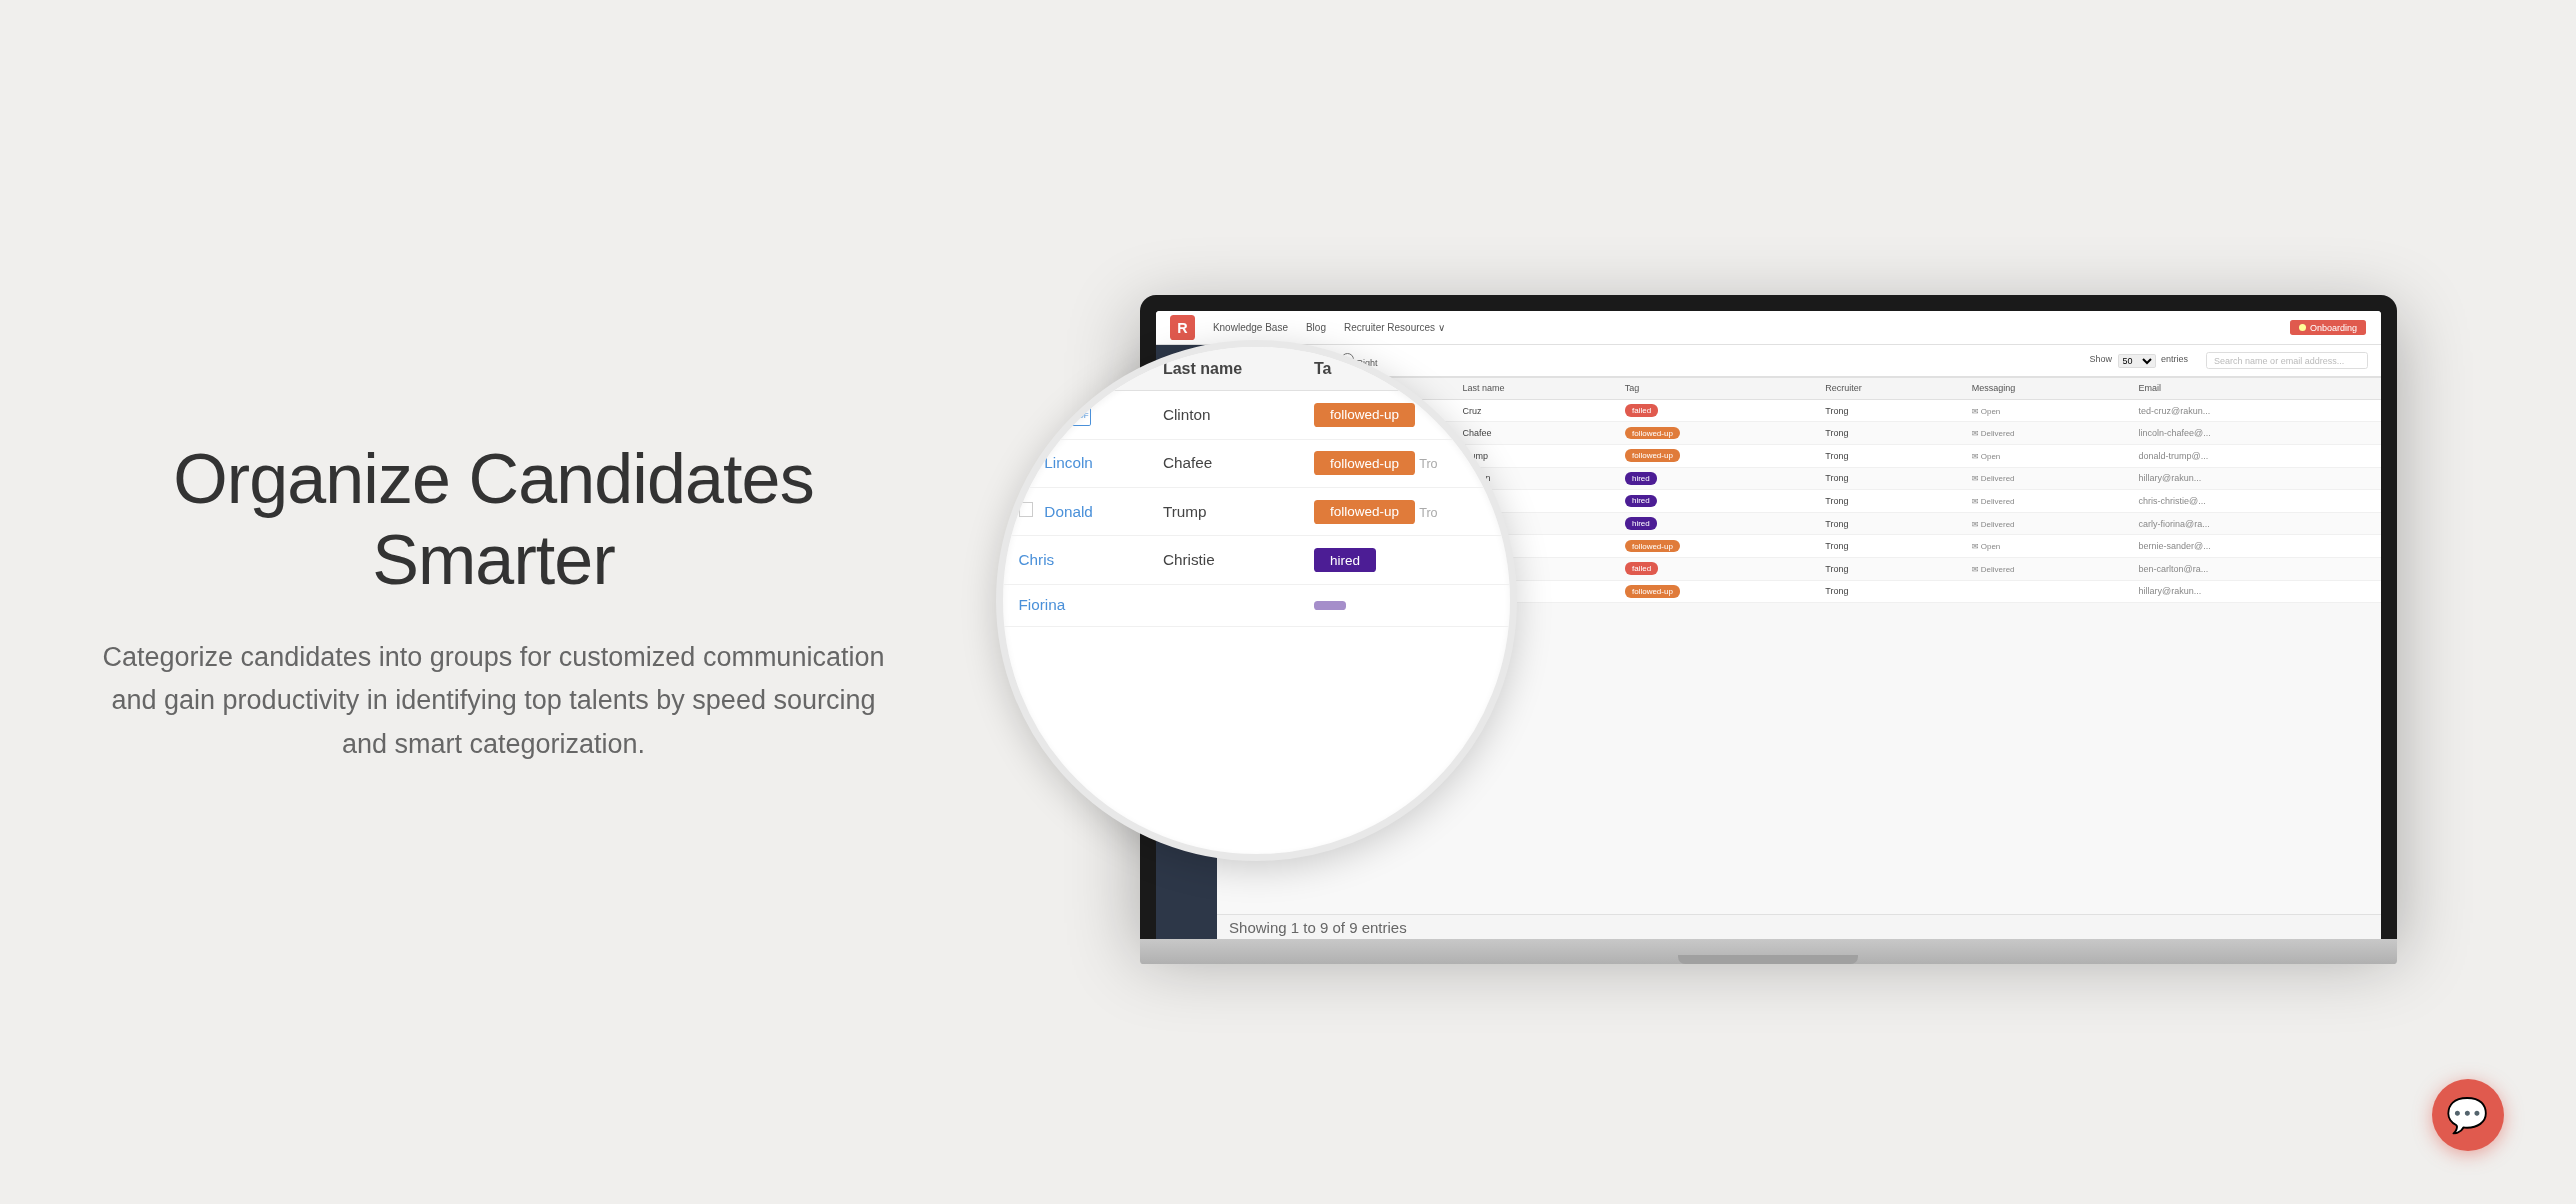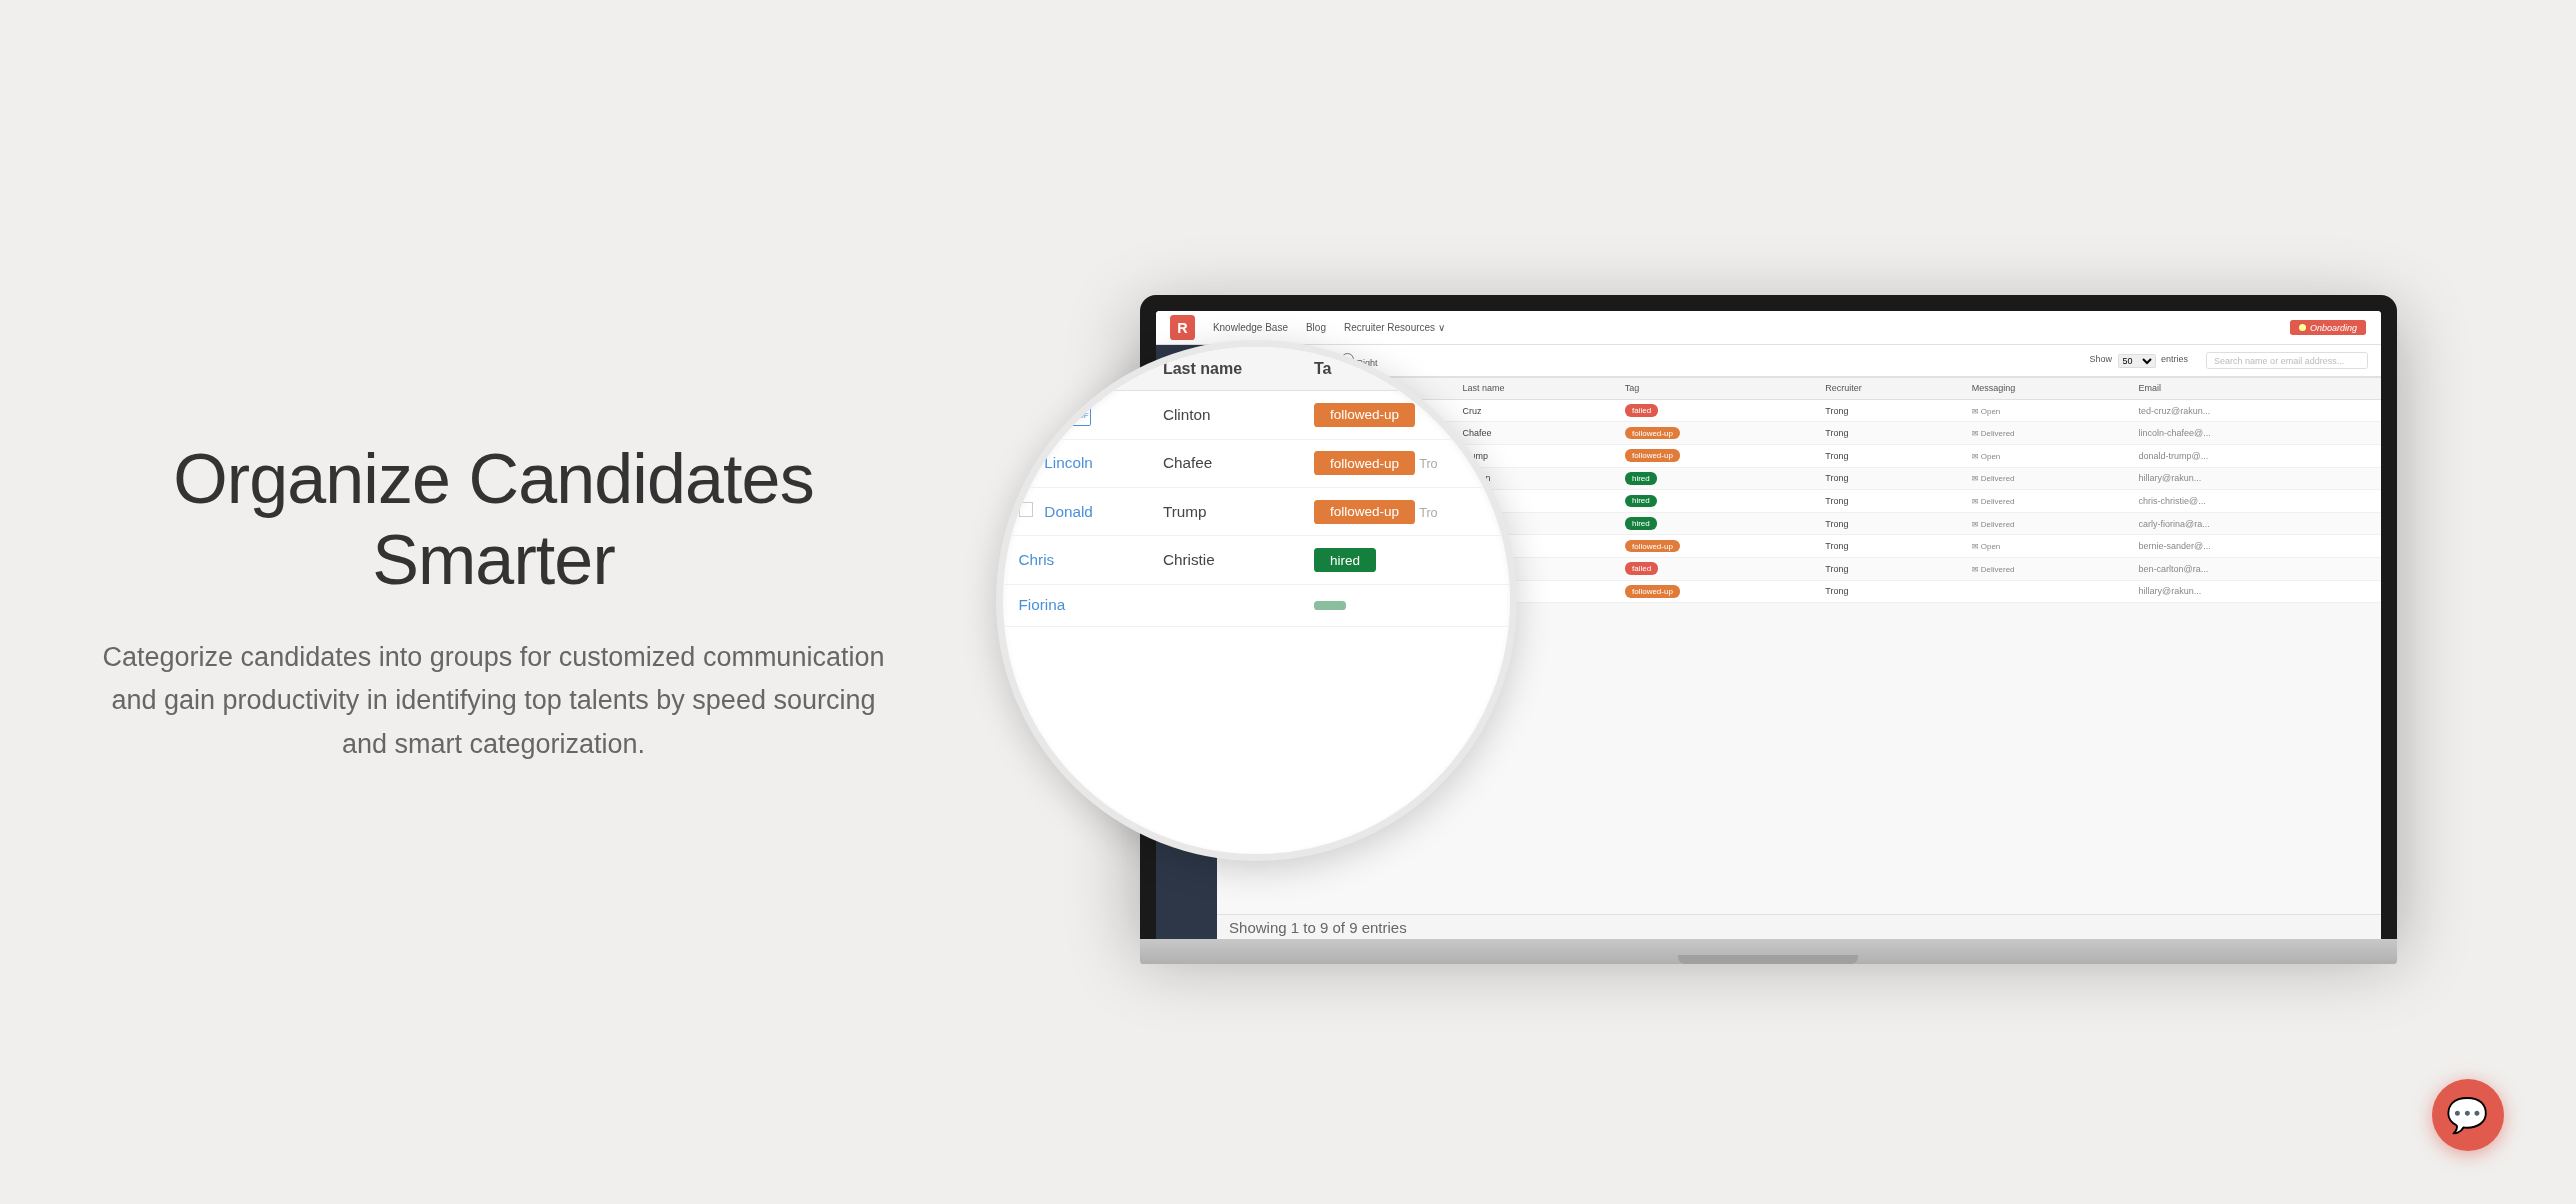--- a/index.html
+++ b/index.html
@@ -143,21 +143,20 @@
     .onboarding-btn {
       margin-left: auto;
       background: #e05a4e;
       color: white;
       padding: 2.7px 9px;
       border-radius: 2.7px;
       font-size: 9px;
       display: flex;
       align-items: center;
       gap: 3.6px;
-      font-style: italic;
     }
 
     
     .app-sidebar {
       position: absolute;
       top: 34px;
       left: 0;
       width: 61px;
       bottom: 0;
       background: #2d3748;
@@ -278,21 +277,21 @@
     .tag-badge {
       display: inline-block;
       padding: 1.8px 7.2px;
       border-radius: 6px;
       color: white;
       font-size: 8px;
       font-weight: 500;
     }
 
     .tag-followed { background: #e07b3a; }
-    .tag-hired { background: #15803d; }
+    .tag-hired { background: #4c1d95; }
     .tag-failed { background: #e05a4e; }
 
     .first-name-link { color: #4a90d9; cursor: pointer; }
 
     .table-scroll {
       overflow-y: auto;
       height: calc(100% - 32px);
     }
 
     .table-footer {

